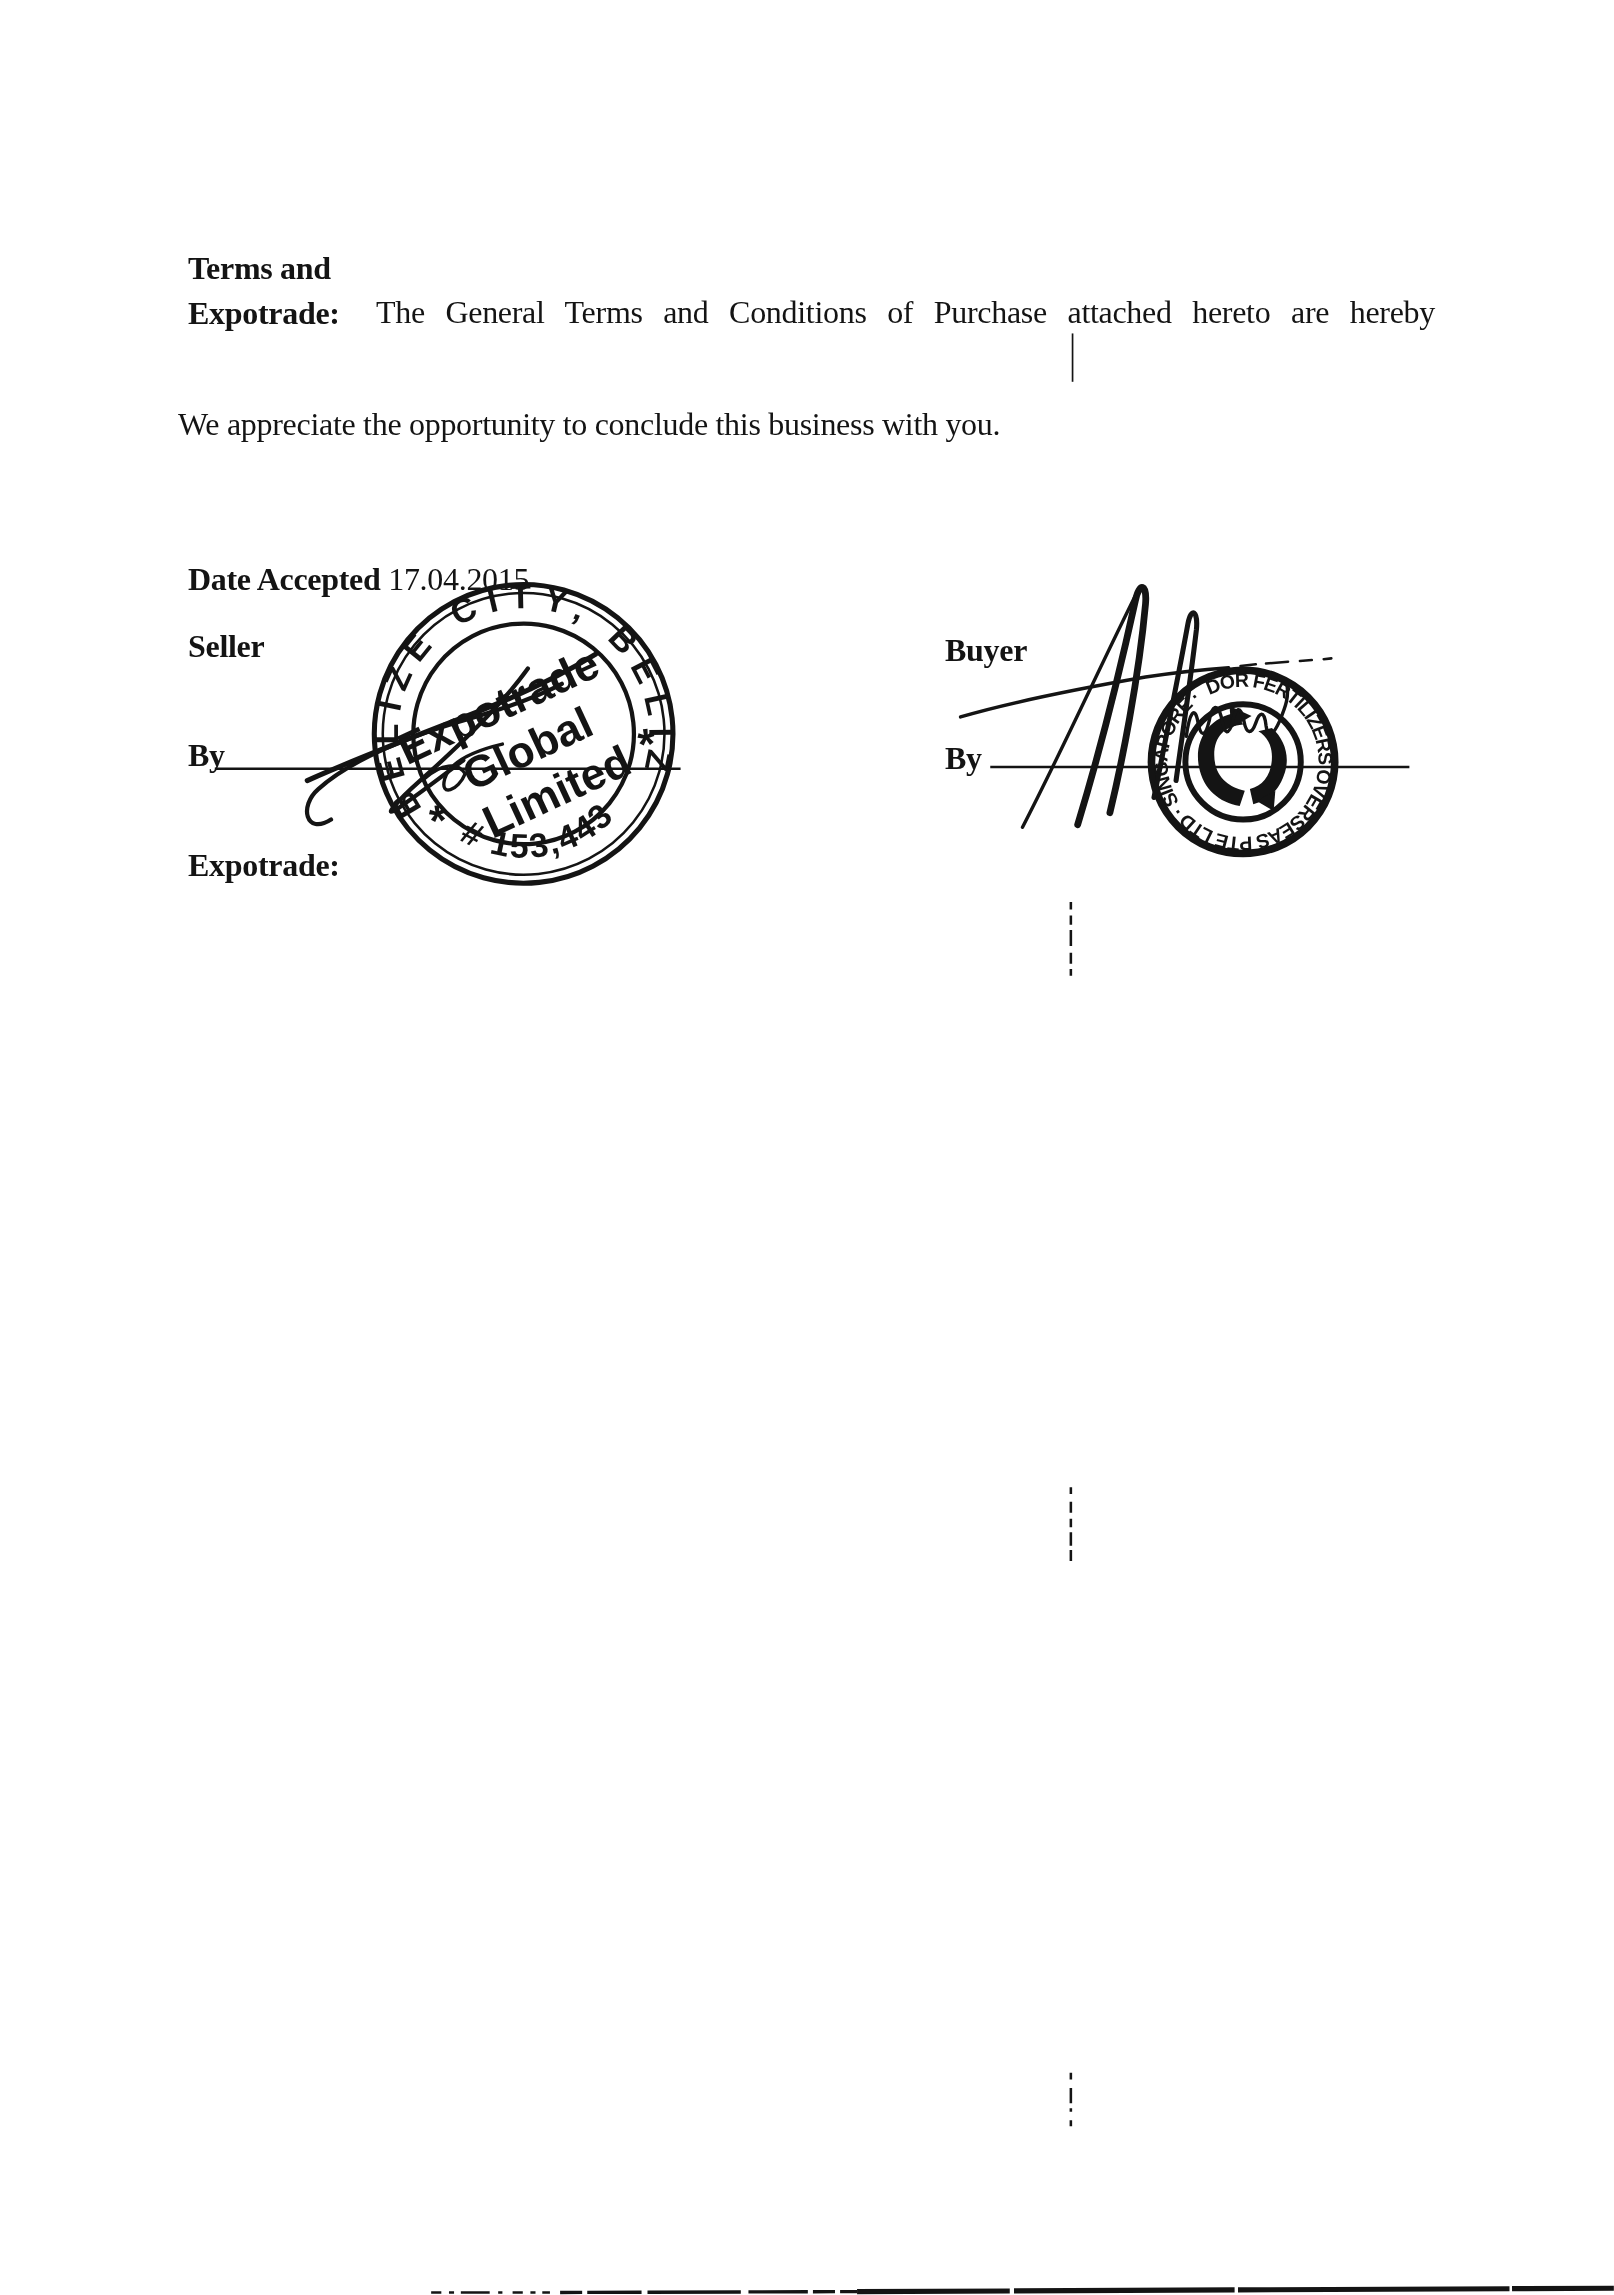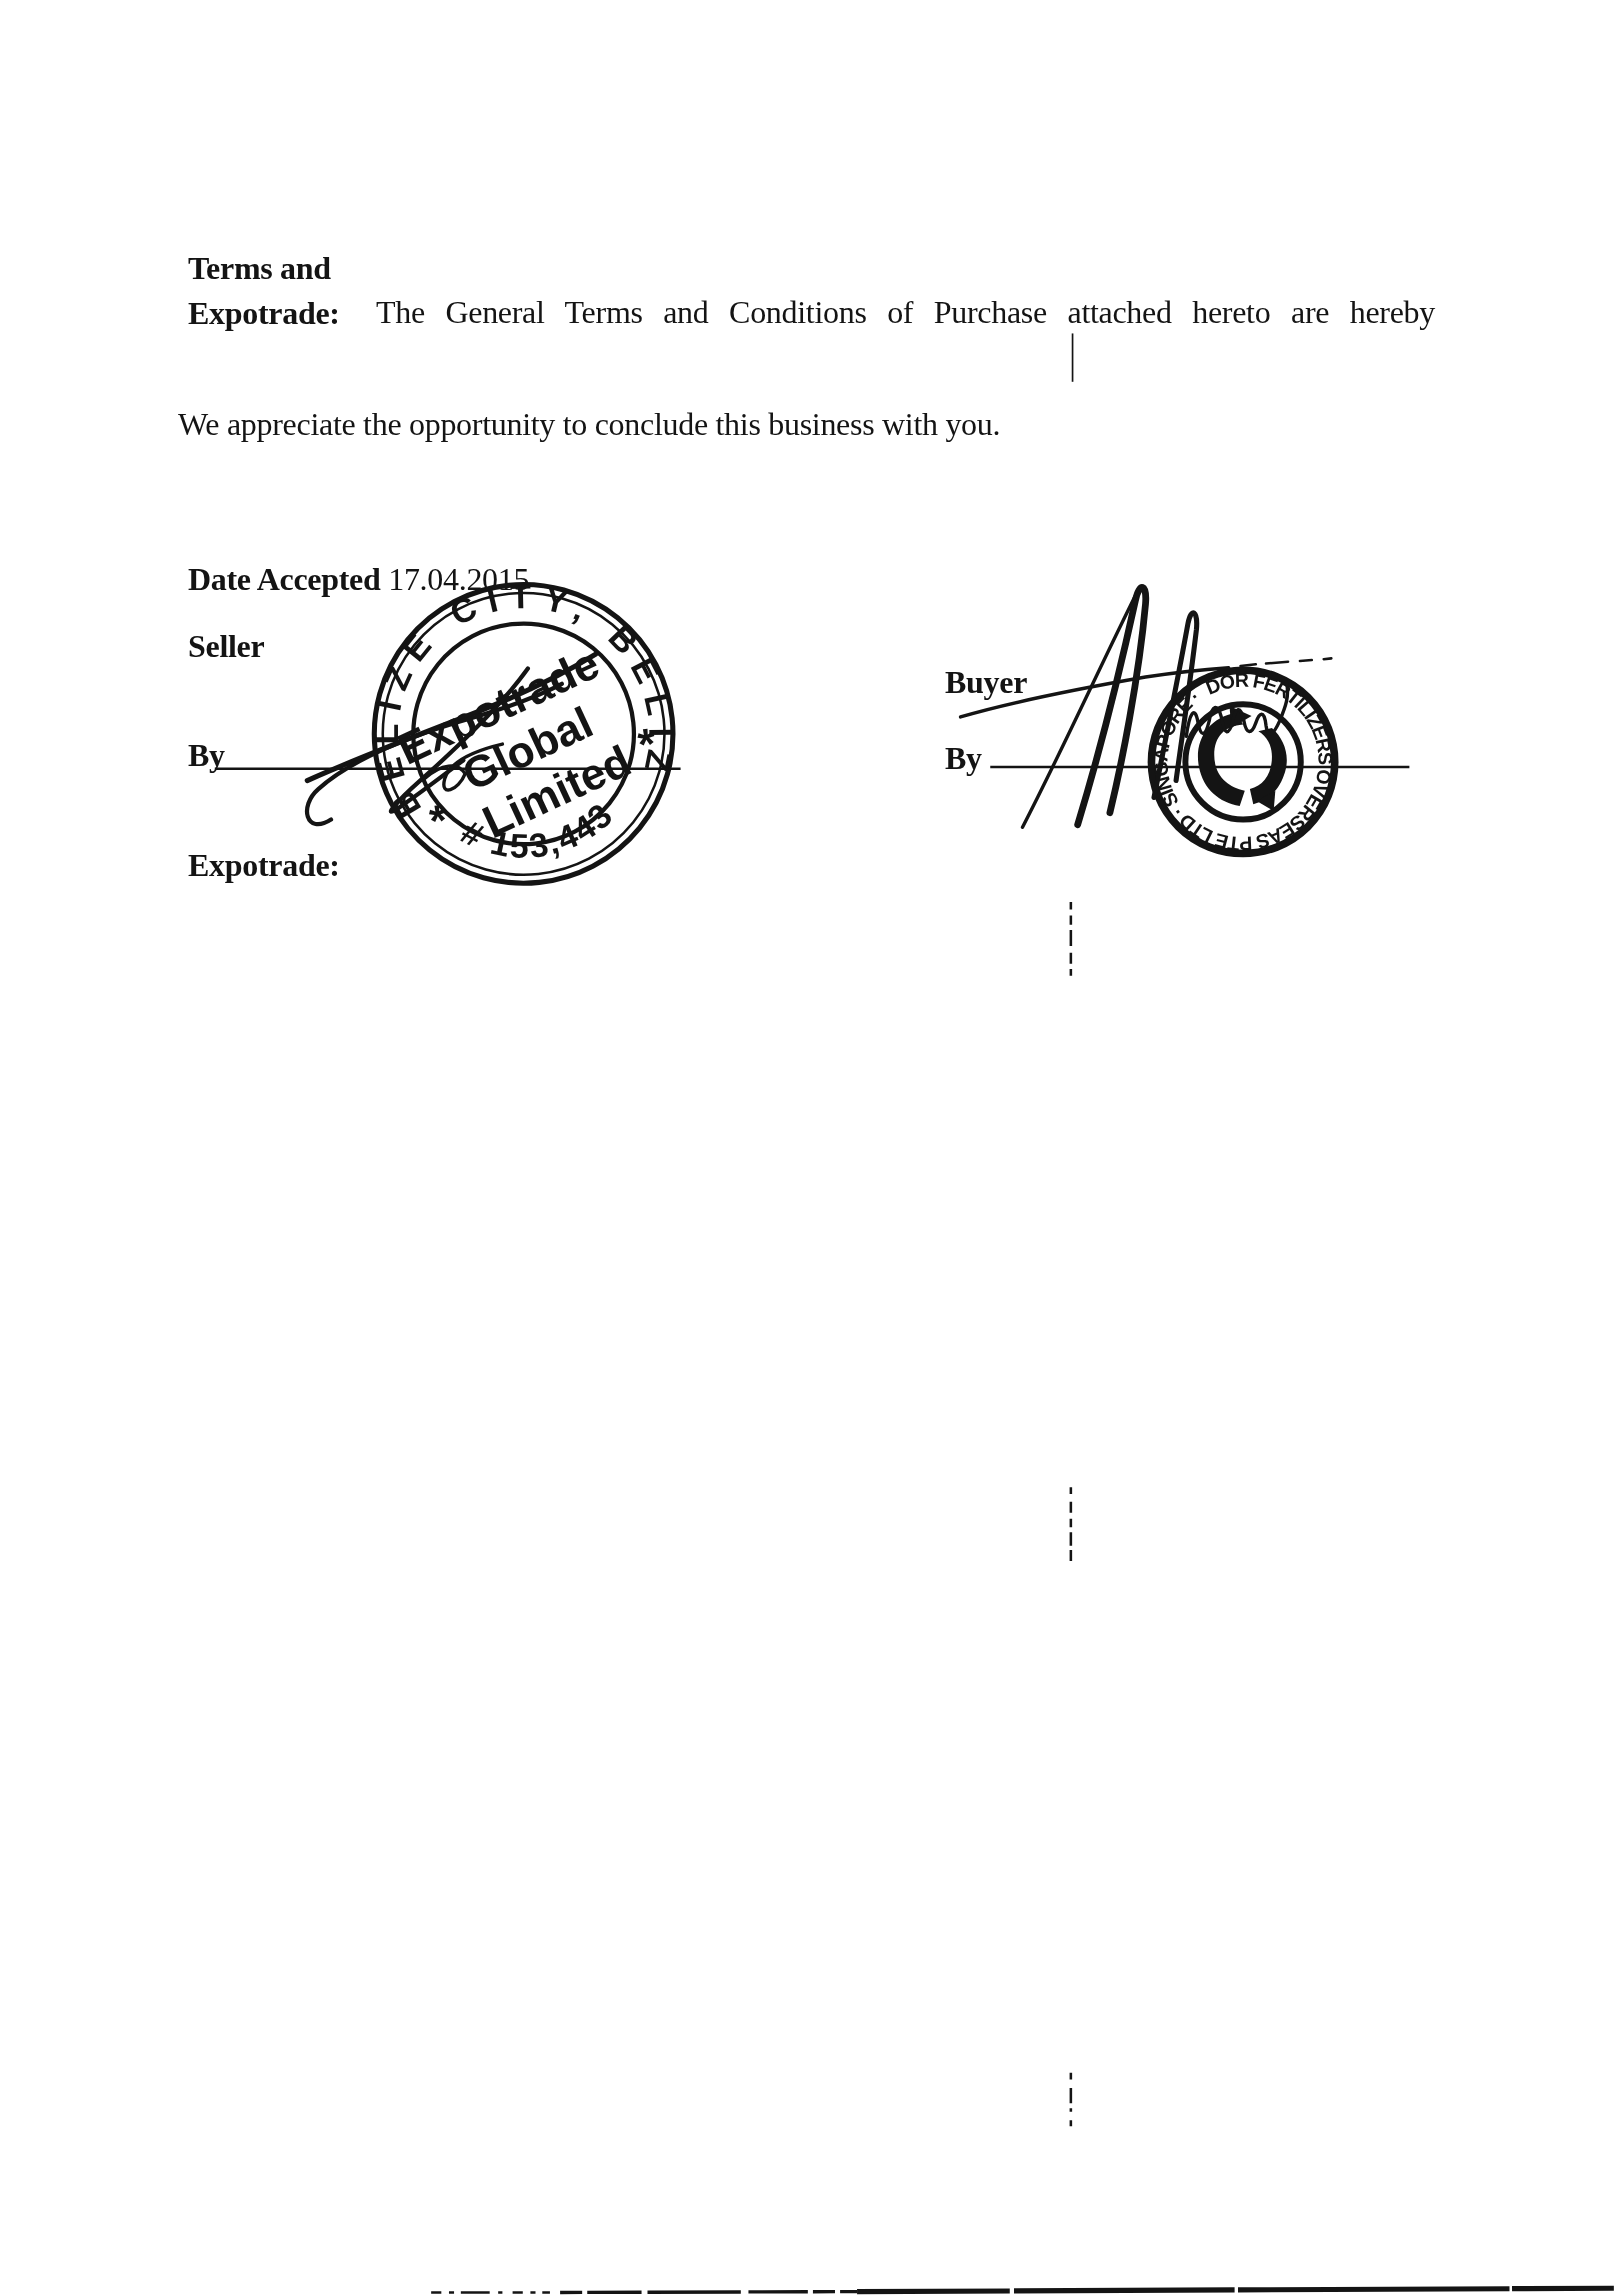--- a/index.html
+++ b/index.html
@@ -33,21 +33,21 @@
   <div class="t" style="left:188px;top:515px;margin-top:45px;">
     <span class="b">Date Accepted</span>
     <span>17.04.2015</span>
   </div>
 
   <div class="t b" style="left:188px;top:627px;">Seller</div>
   <div class="t b" style="left:188px;top:736px;">By</div>
 
   <div class="t b" style="left:188px;top:846px;">Expotrade:</div>
 
-  <div class="t b" style="left:945px;top:631px;margin-top:32px;">Buyer</div>
+  <div class="t b" style="left:945px;top:631px;">Buyer</div>
   <div class="t b" style="left:945px;top:739px;">By</div>
 
   <svg class="gfx" width="1614" height="2295" viewBox="0 0 1902 2705">
 
     <line x1="253" y1="906" x2="802" y2="906" stroke="#141414" stroke-width="3"></line>
     <line x1="1167" y1="904" x2="1661" y2="904" stroke="#141414" stroke-width="3"></line>
 
     <g transform="translate(432,680) rotate(-6 185 185)">
       <circle cx="185" cy="185" r="176" fill="none" stroke="#141414" stroke-width="6"></circle>
       <circle cx="185" cy="185" r="166" fill="none" stroke="#141414" stroke-width="3"></circle>

